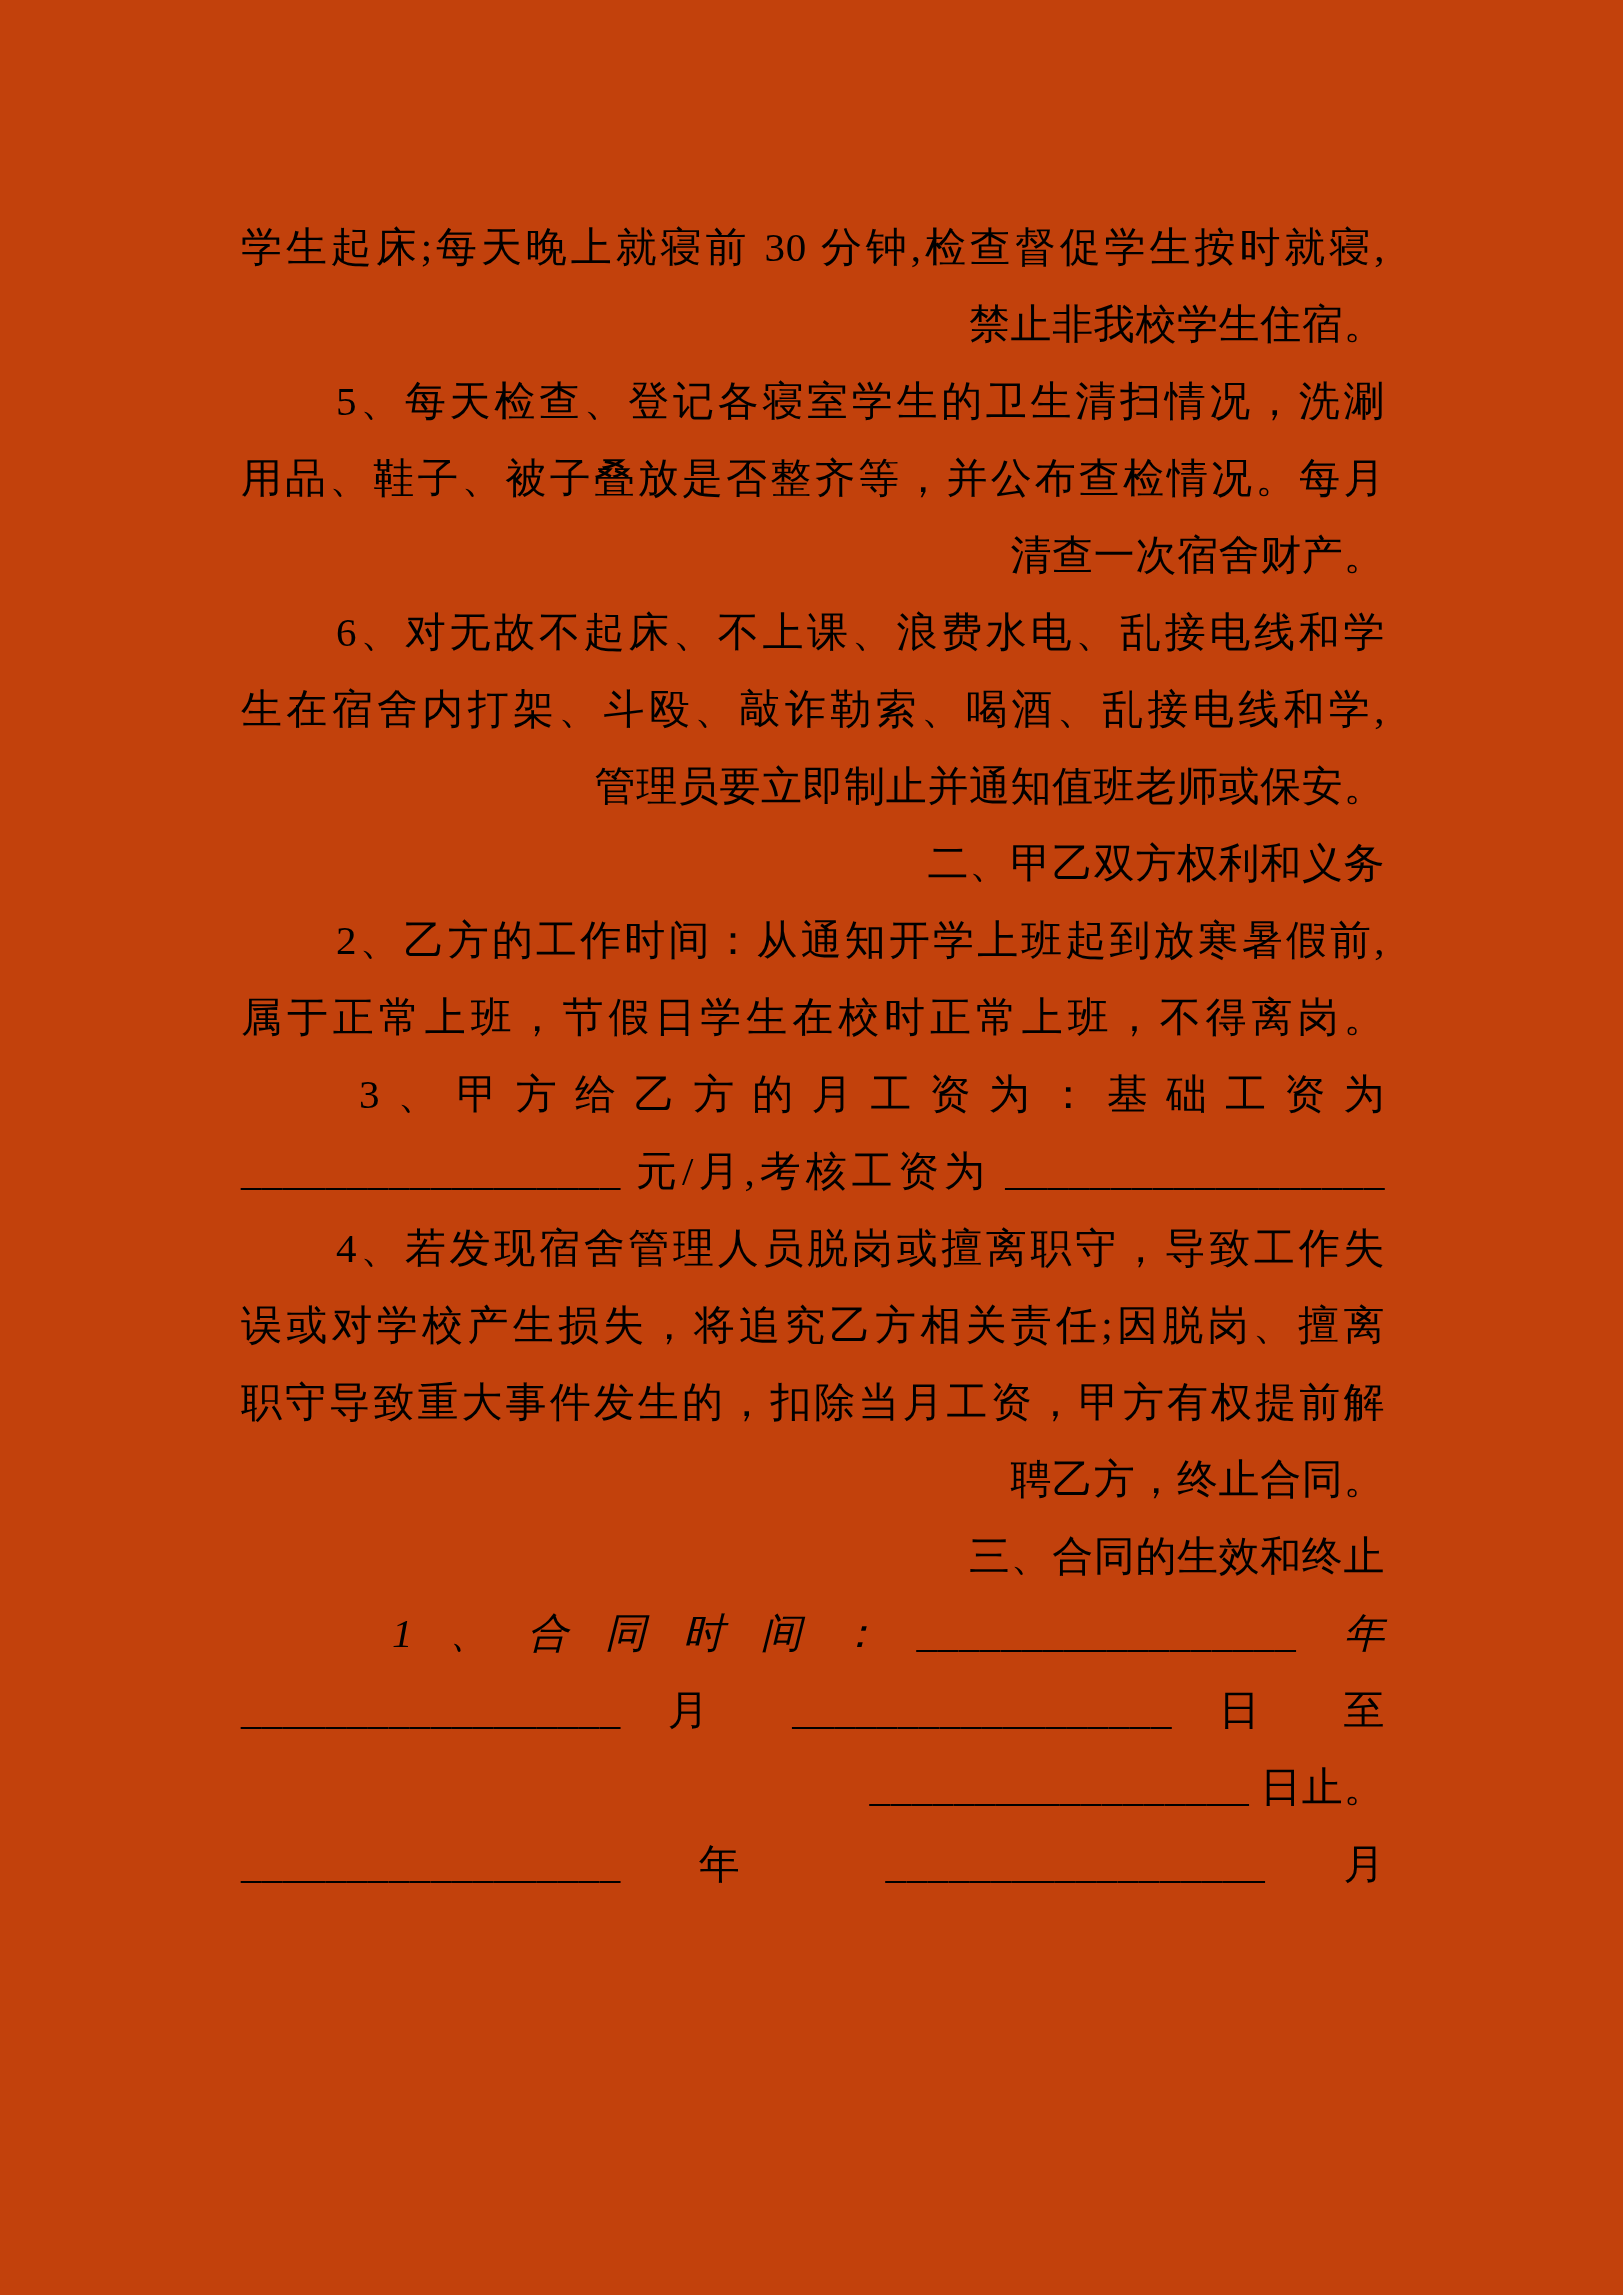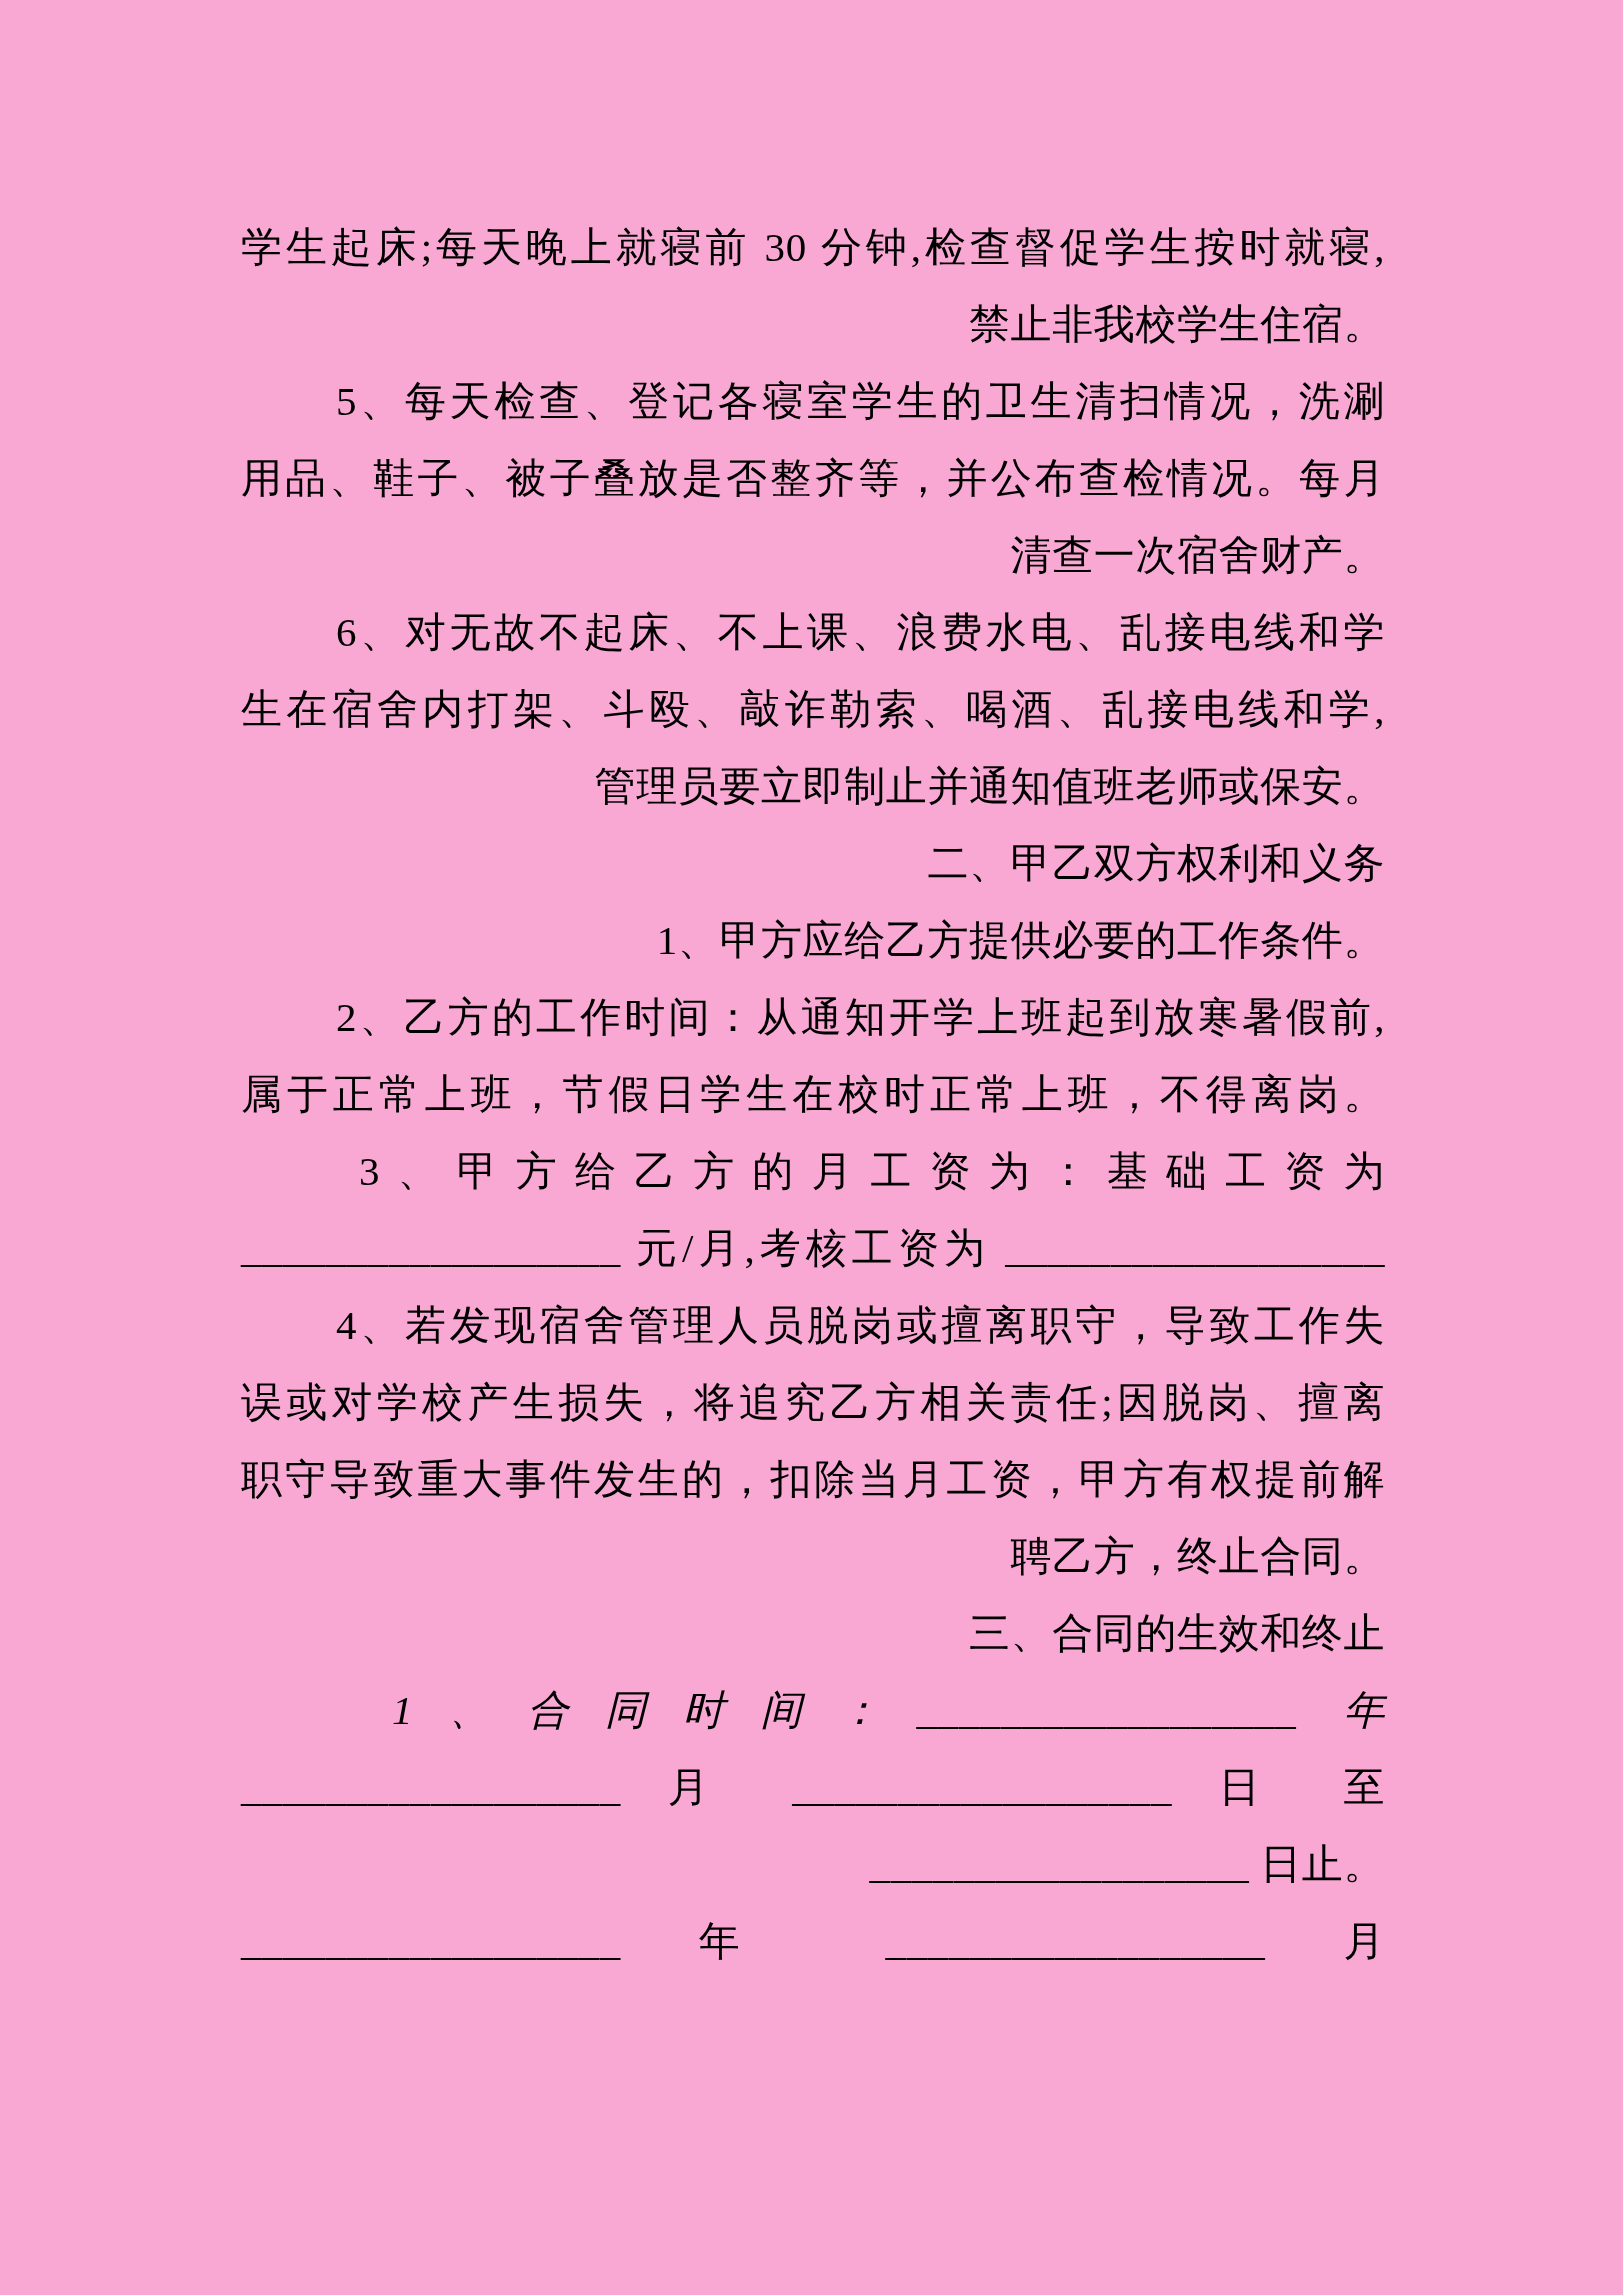--- a/index.html
+++ b/index.html
@@ -4,21 +4,21 @@
 <style>
   html, body {
     margin: 0;
     padding: 0;
     background: #ffffff;
   }
   .page {
     position: relative;
     width: 1623px;
     height: 2295px;
-    background: #f9a8d4;
+    background: #c2410c;
     overflow: hidden;
     font-family: "Liberation Serif", "DejaVu Serif", serif;
   }
   .content {
     position: absolute;
     left: 241px;
     top: 209px;
     width: 1144px;
   }
   .line {
@@ -46,21 +46,20 @@
   <div class="content">
       <div class="line j">学生起床;每天晚上就寝前 30 分钟,检查督促学生按时就寝,</div>
       <div class="line">禁止非我校学生住宿。</div>
       <div class="line j ind">5、每天检查、登记各寝室学生的卫生清扫情况，洗涮</div>
       <div class="line j">用品、鞋子、被子叠放是否整齐等，并公布查检情况。每月</div>
       <div class="line">清查一次宿舍财产。</div>
       <div class="line j ind">6、对无故不起床、不上课、浪费水电、乱接电线和学</div>
       <div class="line j">生在宿舍内打架、斗殴、敲诈勒索、喝酒、乱接电线和学,</div>
       <div class="line">管理员要立即制止并通知值班老师或保安。</div>
       <div class="line ind">二、甲乙双方权利和义务</div>
-      <div class="line ind">1、甲方应给乙方提供必要的工作条件。</div>
       <div class="line j ind">2、乙方的工作时间：从通知开学上班起到放寒暑假前,</div>
       <div class="line j">属于正常上班，节假日学生在校时正常上班，不得离岗。</div>
       <div class="line j ind2">3、甲方给乙方的月工资为：基础工资为</div>
       <div class="line j">__________________ 元/月,考核工资为 __________________</div>
       <div class="line j ind">4、若发现宿舍管理人员脱岗或擅离职守，导致工作失</div>
       <div class="line j">误或对学校产生损失，将追究乙方相关责任;因脱岗、擅离</div>
       <div class="line j">职守导致重大事件发生的，扣除当月工资，甲方有权提前解</div>
       <div class="line">聘乙方，终止合同。</div>
       <div class="line ind">三、合同的生效和终止</div>
       <div class="line j ind3">1、合同时间：__________________ 年</div>

